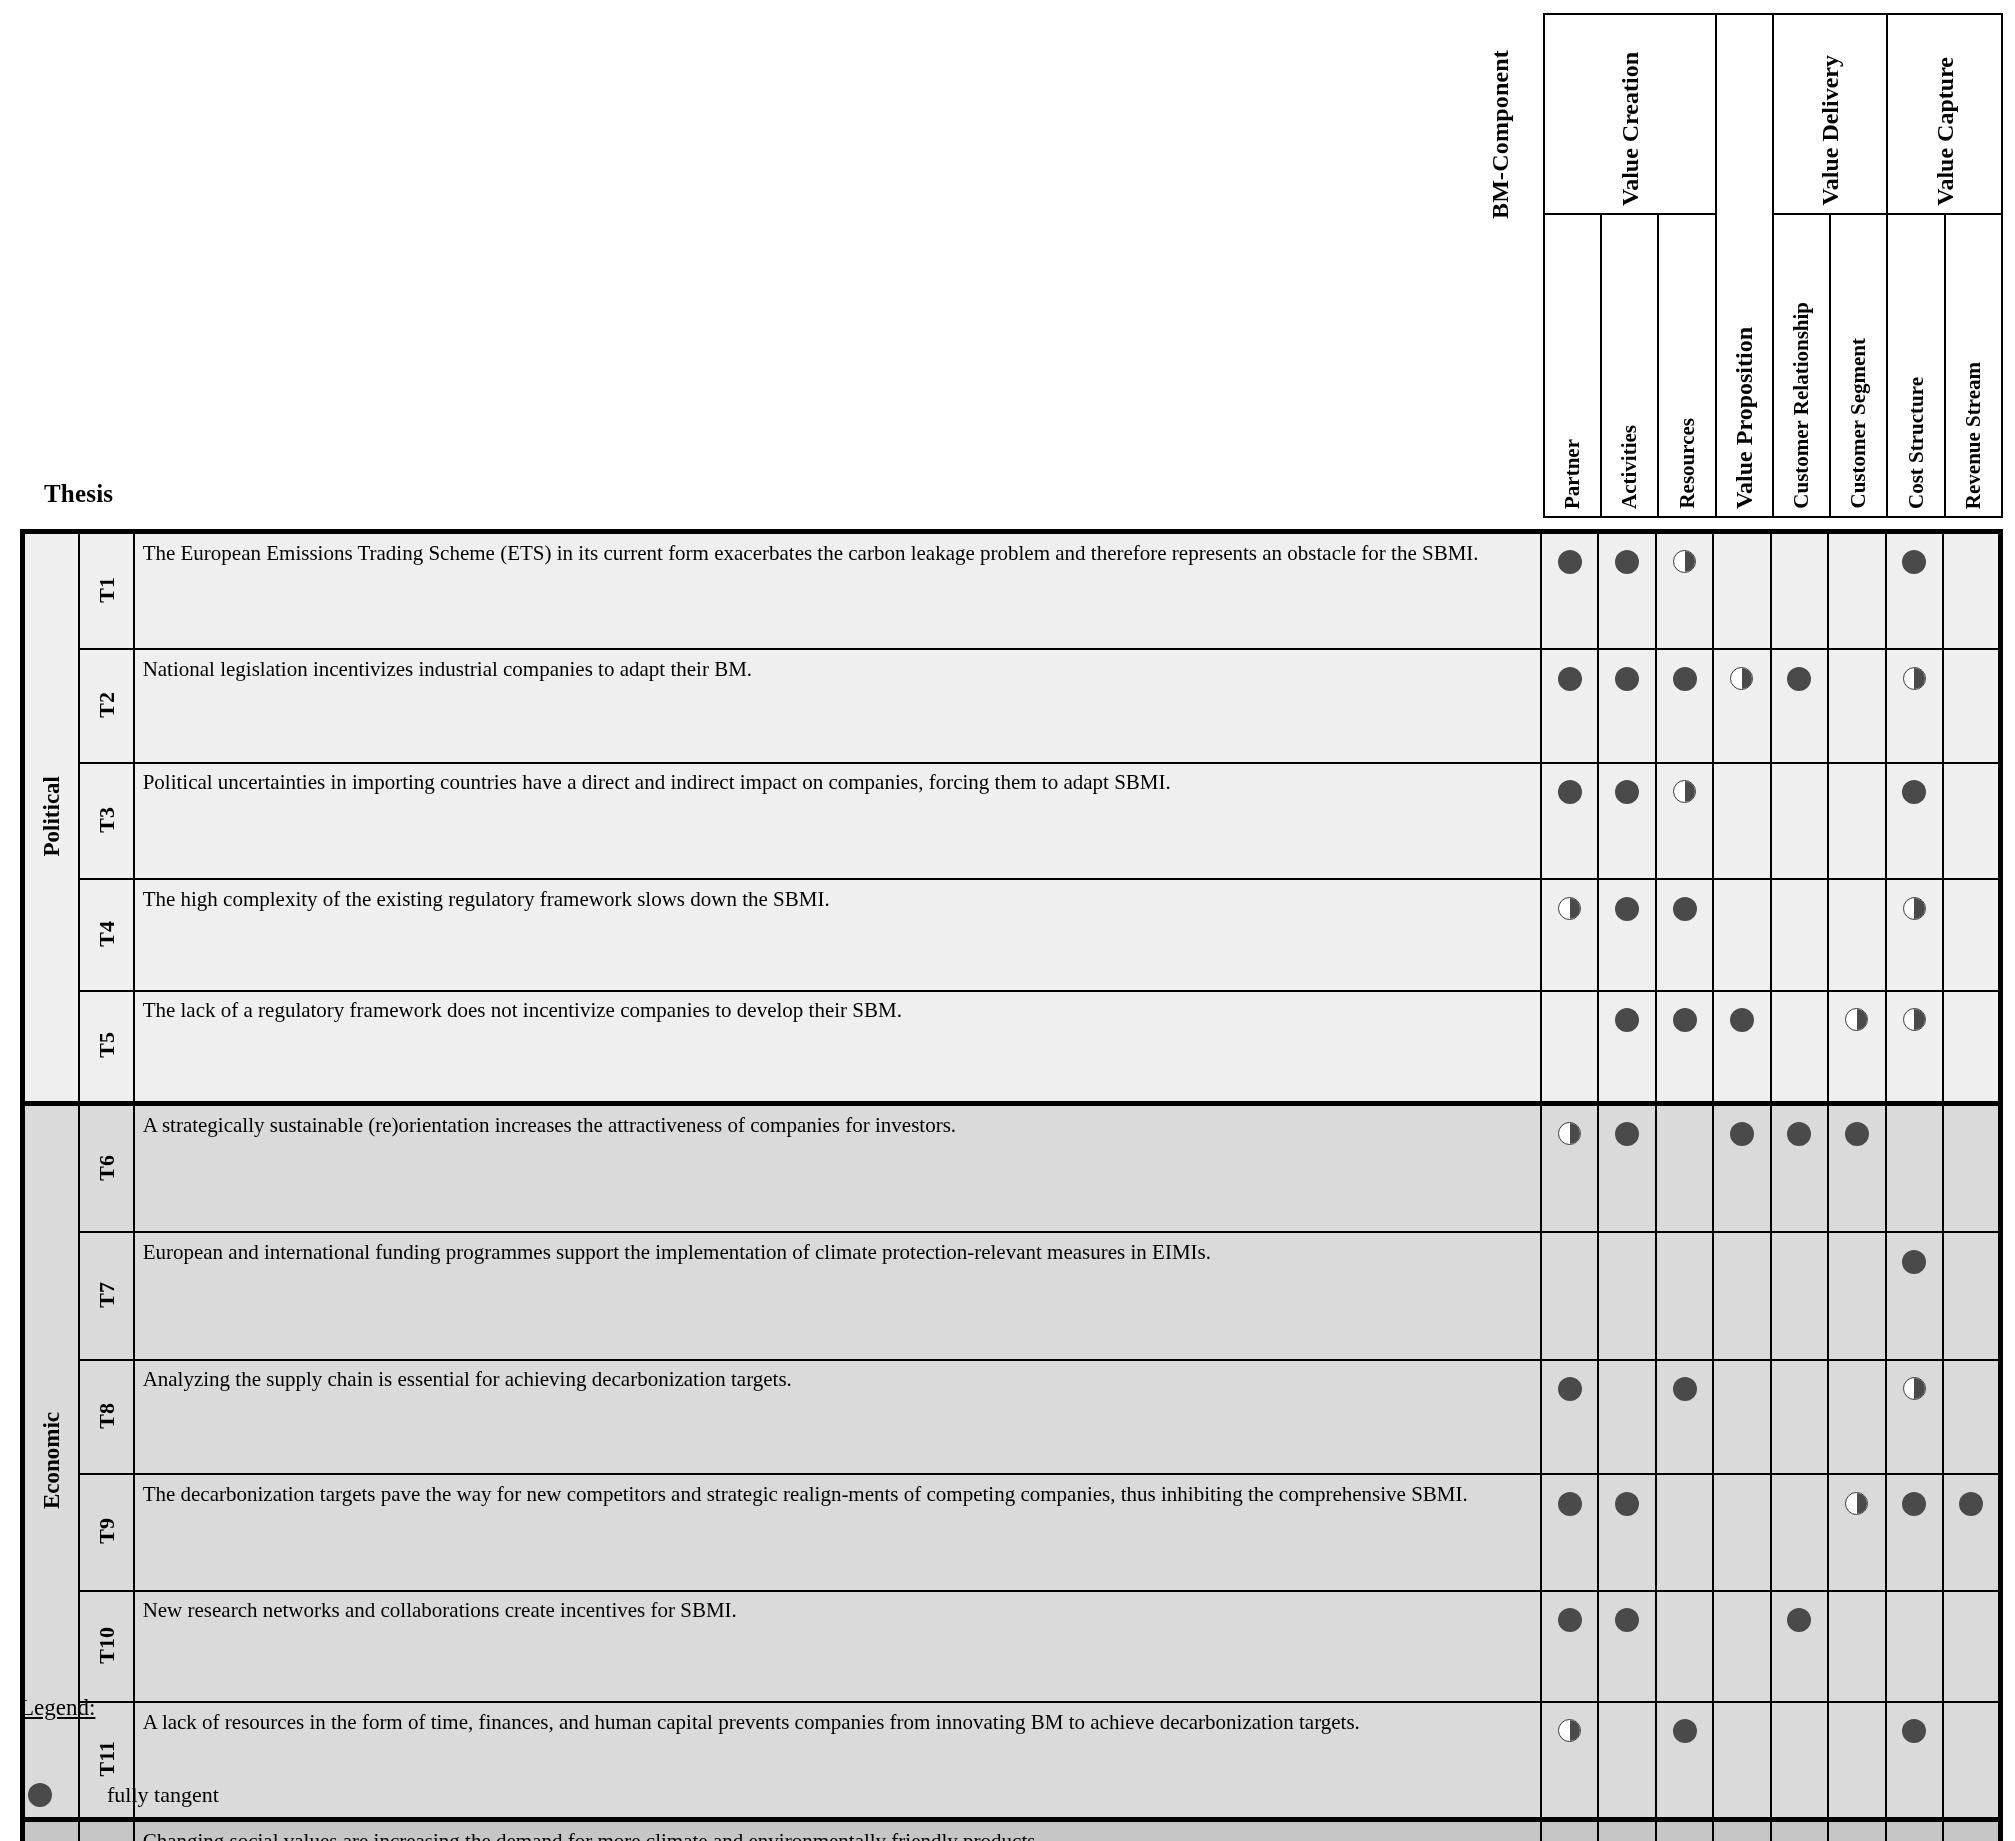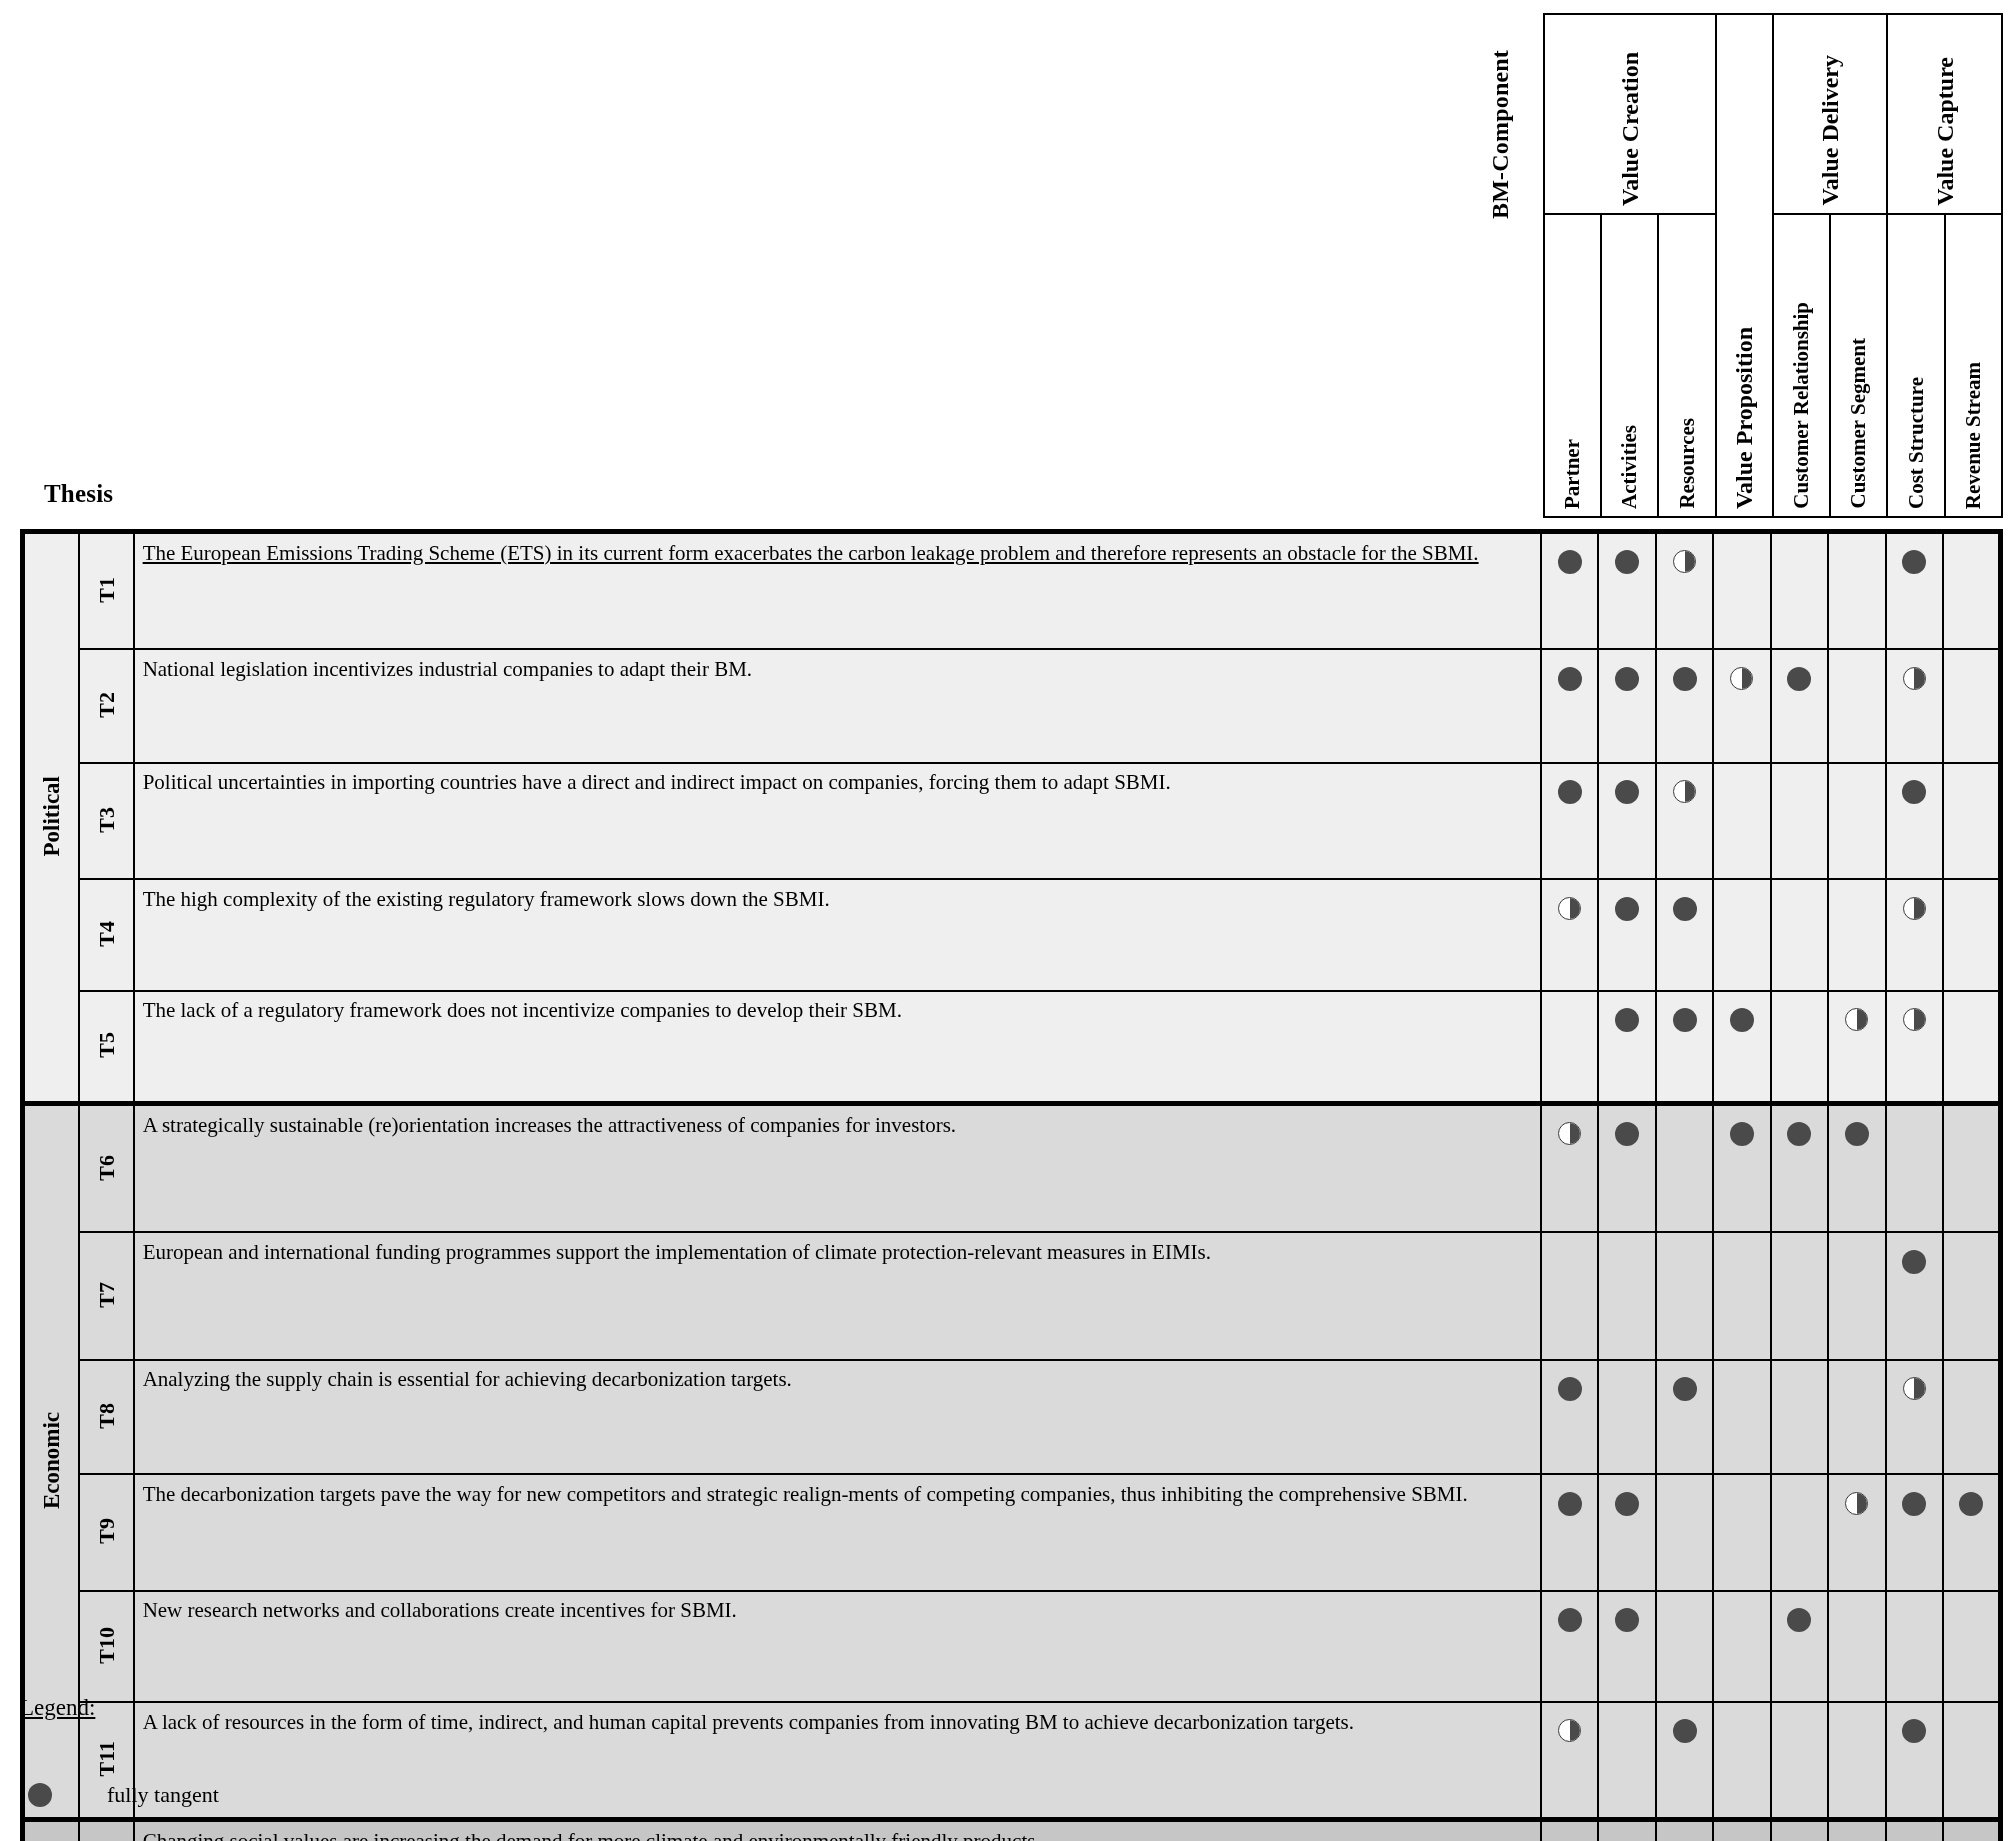--- a/index.html
+++ b/index.html
@@ -115,21 +115,21 @@
   }
   .mk.part::after{
     content:"";
     position:absolute;right:0;top:0;
     width:50%;height:100%;
     background:#4a4a4a;
   }
   .mk.none{background:transparent;}
 
   
-  tr.r-t1 td{height:98px;text-decoration:underline;}
+  tr.r-t1 td{height:98px;}
   tr.r-t2 td{height:95px;}
   tr.r-t3 td{height:98px;}
   tr.r-t4 td{height:93px;}
   tr.r-t5 td{height:93px;}
   tr.r-t6 td{height:109px;}
   tr.r-t7 td{height:109px;}
   tr.r-t8 td{height:96px;}
   tr.r-t9 td{height:98px;margin-left:22px;}
   tr.r-t10 td{height:93px;}
   tr.r-t11 td{height:98px;}
@@ -362,21 +362,21 @@
           <td class="mark-cell"><span class="mk full"></span></td>
           <td class="mark-cell"><span class="mk none"></span></td>
           <td class="mark-cell"><span class="mk none"></span></td>
           <td class="mark-cell"><span class="mk full"></span></td>
           <td class="mark-cell"><span class="mk none"></span></td>
           <td class="mark-cell"><span class="mk none"></span></td>
           <td class="mark-cell last"><span class="mk none"></span></td>
         </tr>
         <tr class="r-t11 band-econ">
           <td class="id-cell"><span class="vtext">T11</span></td>
-          <td class="thesis-cell">A lack of resources in the form of time, indirect, and human capital prevents companies from innovating BM to achieve decarbonization targets.</td>
+          <td class="thesis-cell">A lack of resources in the form of time, finances, and human capital prevents companies from innovating BM to achieve decarbonization targets.</td>
           <td class="mark-cell"><span class="mk part"></span></td>
           <td class="mark-cell"><span class="mk none"></span></td>
           <td class="mark-cell"><span class="mk full"></span></td>
           <td class="mark-cell"><span class="mk none"></span></td>
           <td class="mark-cell"><span class="mk none"></span></td>
           <td class="mark-cell"><span class="mk none"></span></td>
           <td class="mark-cell"><span class="mk full"></span></td>
           <td class="mark-cell last"><span class="mk none"></span></td>
         </tr>
         <tr class="r-t12 band-soc band-start-soc">

